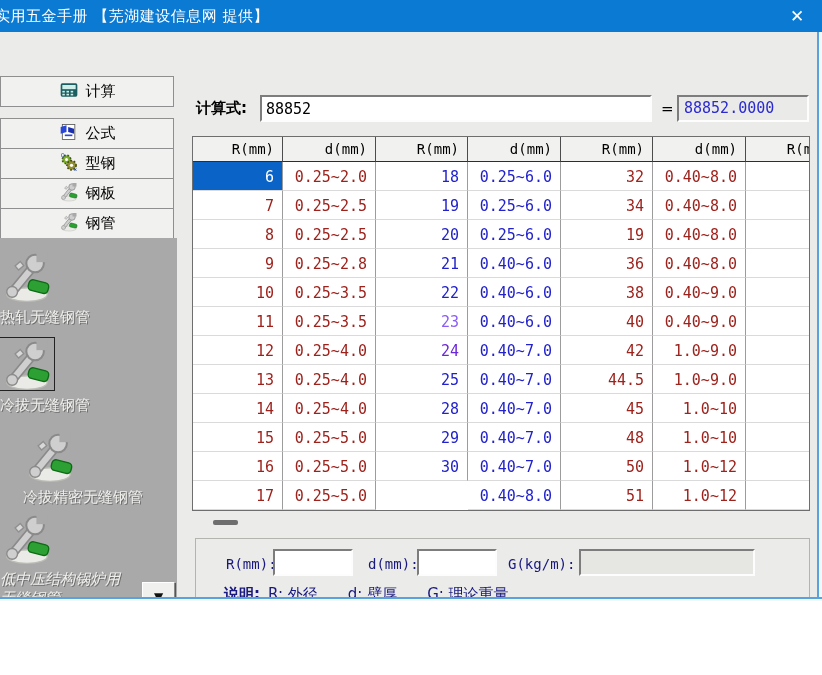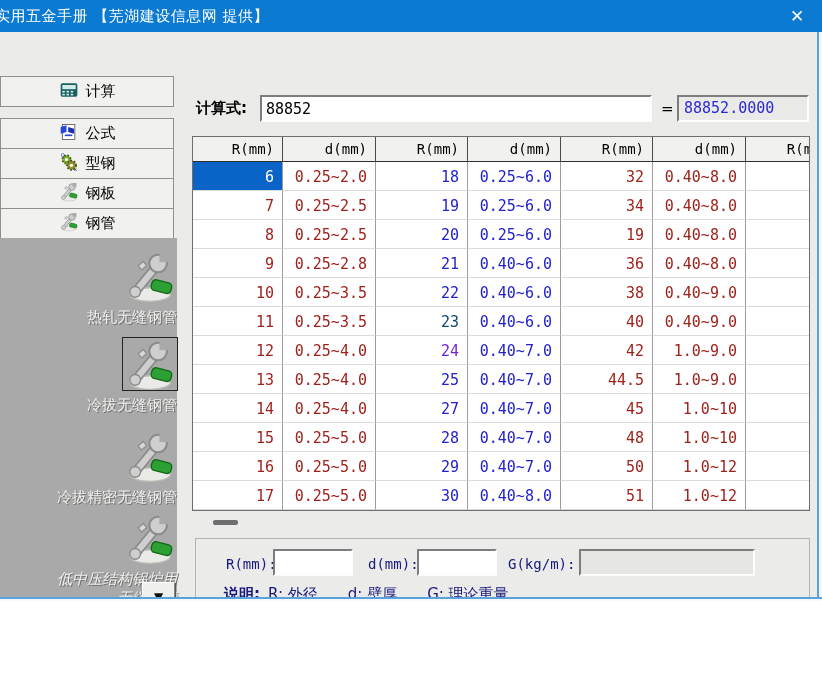--- a/index.html
+++ b/index.html
@@ -16,21 +16,21 @@
 
   
   .frame-right { position:absolute; right:0; top:32px; width:5px; height:643px; background:#f2f8fd; border-left:2px solid #58a3dc; }
   .frame-bottom { position:absolute; left:0; bottom:0; width:822px; height:4px; background:#f2f8fd; border-top:2px solid #58a3dc; }
 
   
   .nav-btn { position:absolute; left:0; width:174px; height:31px; background:#f1f1ef; border:1px solid #8f8f8f;
              display:flex; align-items:center; justify-content:center; gap:7px; font-size:15px; color:#000; }
   .nav-btn svg { width:20px; height:20px; }
   .sidebar-gray { position:absolute; left:0; top:238px; width:177px; height:380px; background:#a9a9a9; }
-  .tool-item { position:absolute; left:0; width:177px; text-align:right; }
+  .tool-item { position:absolute; left:0; width:177px; text-align:left; }
   .tool-icon { display:inline-block; width:54px; height:52px; }
   .tool-icon.selected { outline:1px solid #222; }
   .tool-label { color:#efefec; font-size:15px; line-height:19px; text-shadow:1px 1px 0 #6e6e6e; white-space:pre-line; }
   .scroll-btn { position:absolute; left:142px; top:582px; width:33px; height:30px; background:#f0f0ee;
                 border:1px solid #888; border-top-color:#fff; border-left-color:#fff; box-shadow:1px 1px 0 #555;
                 font-size:12px; color:#111; display:flex; align-items:center; justify-content:center; }
 
   
   .calc-label { position:absolute; left:196px; top:99px; font-size:15px; font-weight:bold; color:#000; }
   .sunken { border:2px solid; border-color:#7d7d7d #fdfdfd #fdfdfd #7d7d7d; }
@@ -241,24 +241,23 @@
         <div class="grid-cell" style="color: rgb(158, 34, 28);">0.25~5.0</div>
         <div class="grid-cell" style="color: rgb(158, 34, 28);">0.25~5.0</div>
       </div>
       <div class="grid-col" style="width: 92px;">
         <div class="grid-head">R(mm)</div>
         <div class="grid-cell" style="color: rgb(34, 34, 204);">18</div>
         <div class="grid-cell" style="color: rgb(34, 34, 204);">19</div>
         <div class="grid-cell" style="color: rgb(34, 34, 204);">20</div>
         <div class="grid-cell" style="color: rgb(34, 34, 204);">21</div>
         <div class="grid-cell" style="color: rgb(34, 34, 204);">22</div>
-        <div class="grid-cell" style="color: #0c4a6e;">23</div>
+        <div class="grid-cell" style="color: #8b5cf6;">23</div>
         <div class="grid-cell" style="color: #6d28d9;">24</div>
         <div class="grid-cell" style="color: rgb(34, 34, 204);">25</div>
-        <div class="grid-cell" style="color: rgb(34, 34, 204);">27</div>
         <div class="grid-cell" style="color: rgb(34, 34, 204);">28</div>
         <div class="grid-cell" style="color: rgb(34, 34, 204);">29</div>
         <div class="grid-cell" style="color: rgb(34, 34, 204);">30</div>
       </div>
       <div class="grid-col" style="width: 93px;">
         <div class="grid-head">d(mm)</div>
         <div class="grid-cell" style="color: rgb(34, 34, 204);">0.25~6.0</div>
         <div class="grid-cell" style="color: rgb(34, 34, 204);">0.25~6.0</div>
         <div class="grid-cell" style="color: rgb(34, 34, 204);">0.25~6.0</div>
         <div class="grid-cell" style="color: rgb(34, 34, 204);">0.40~6.0</div>

